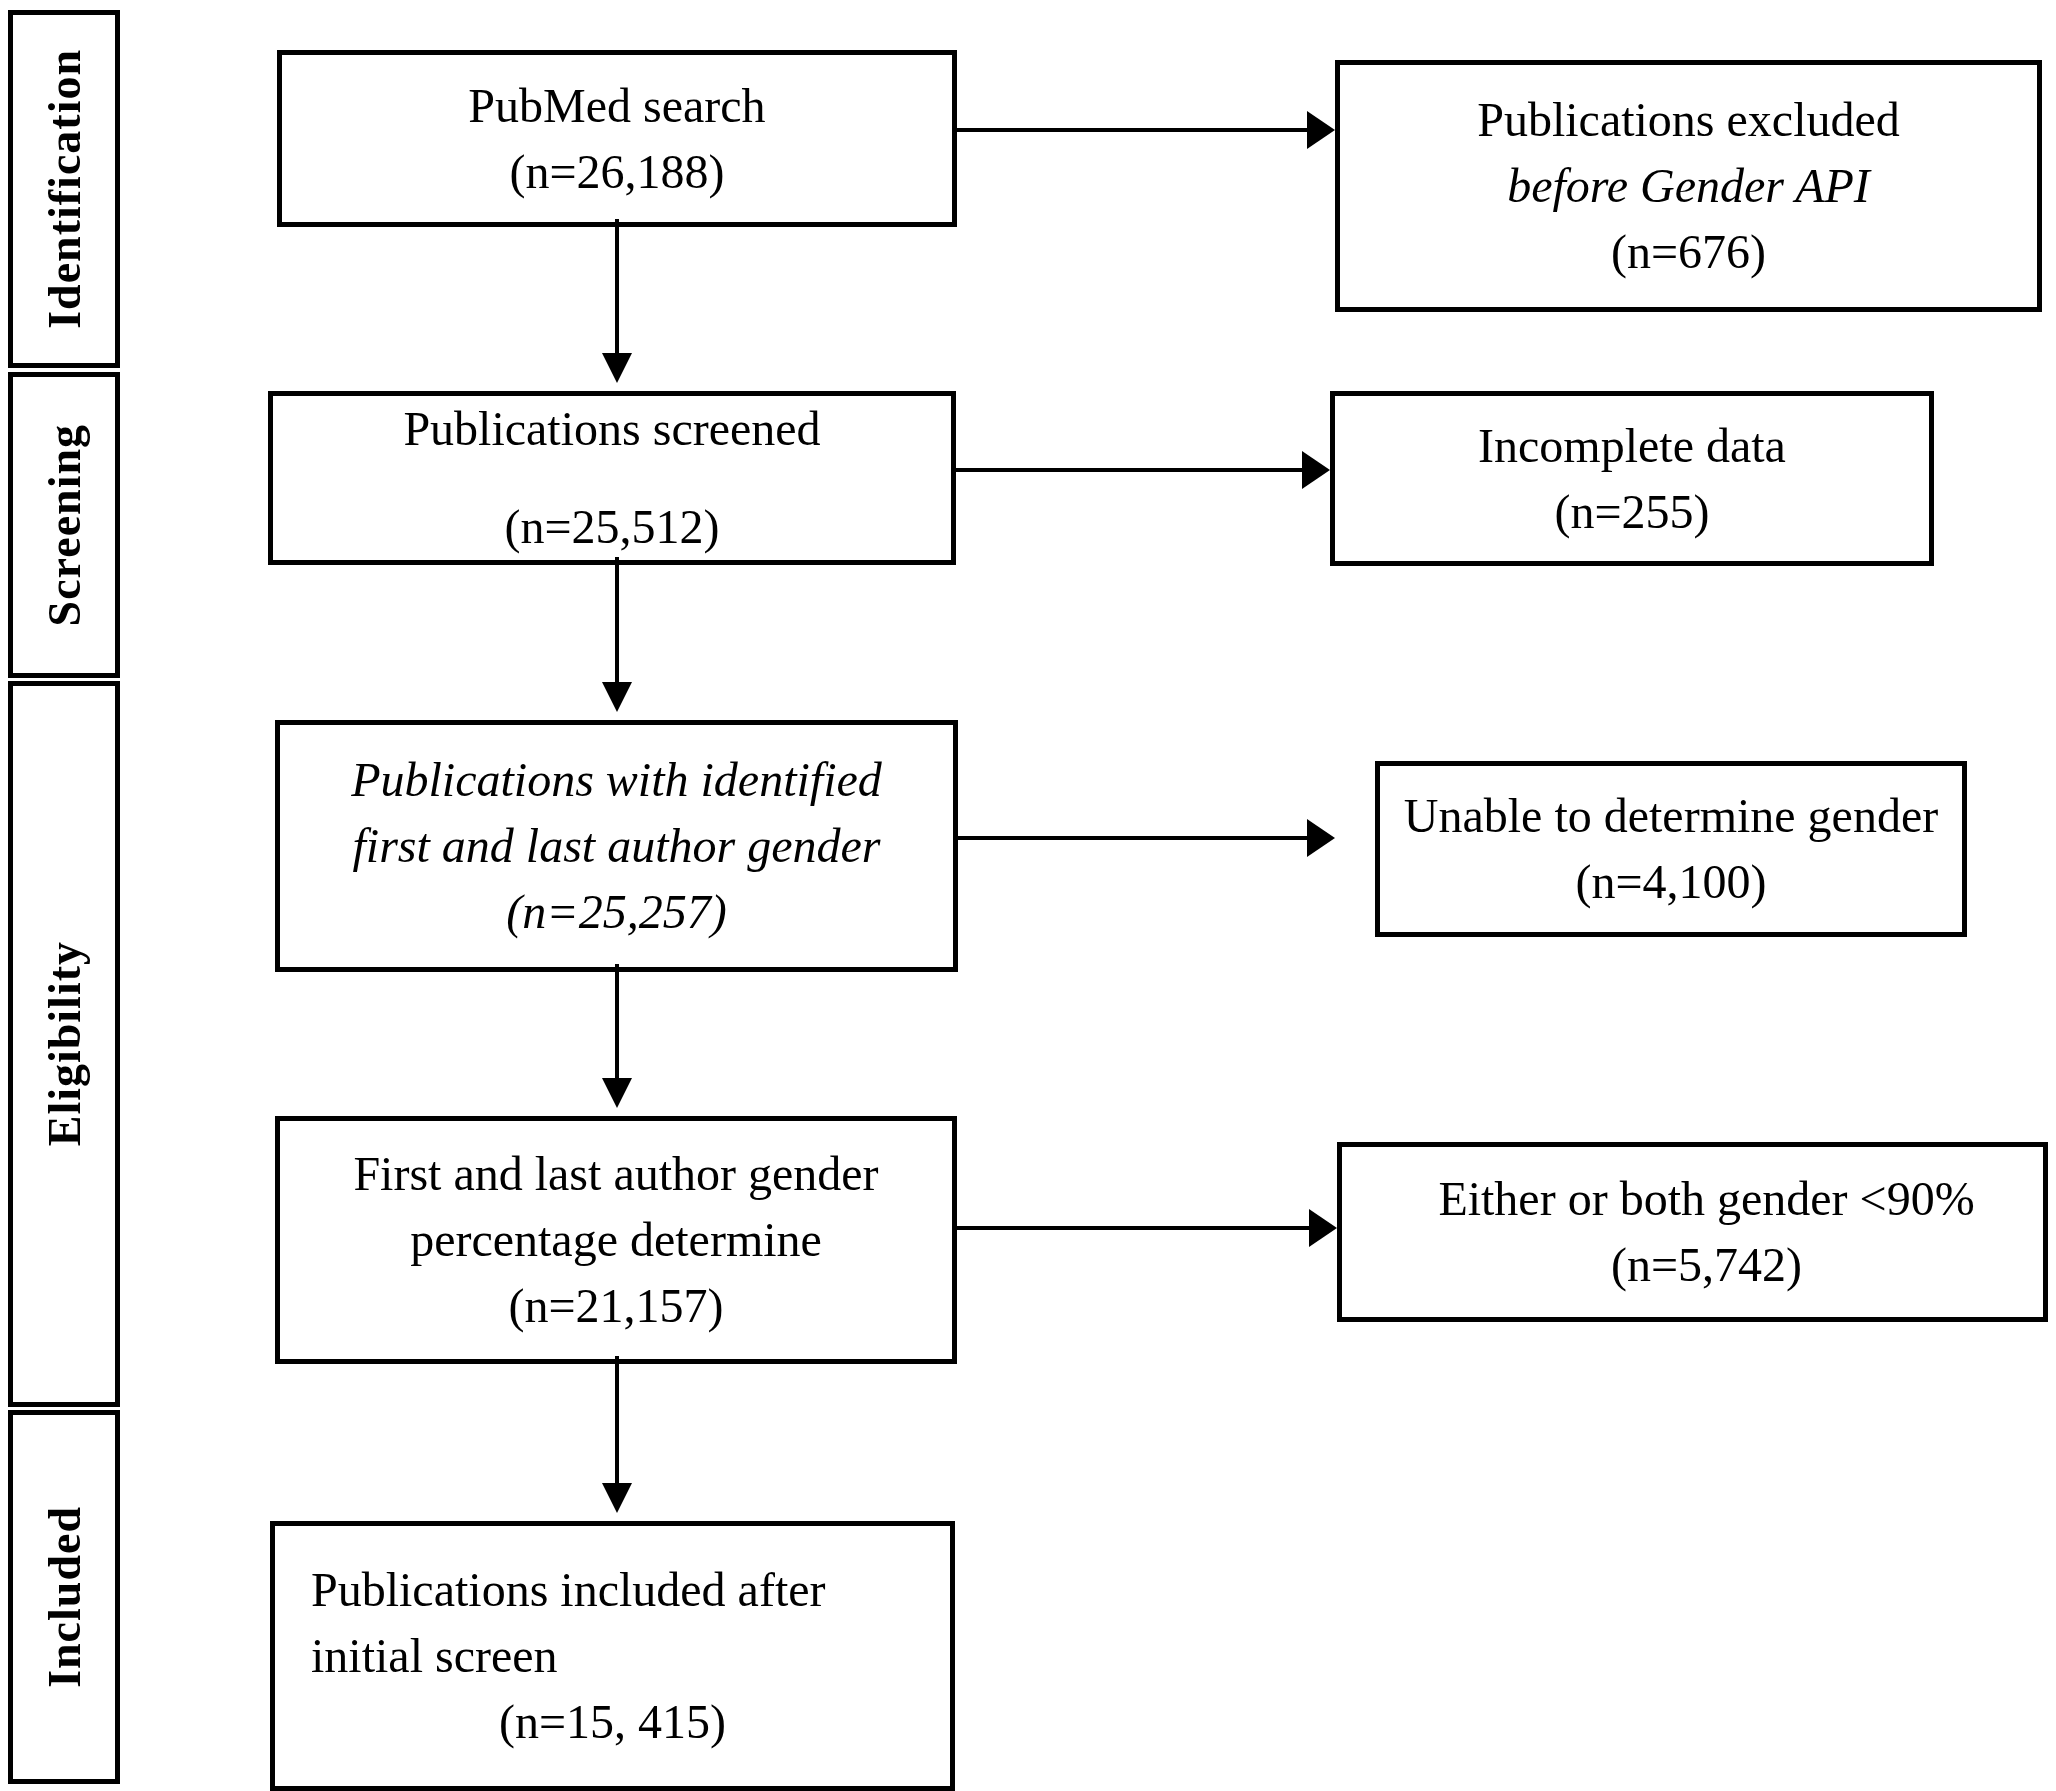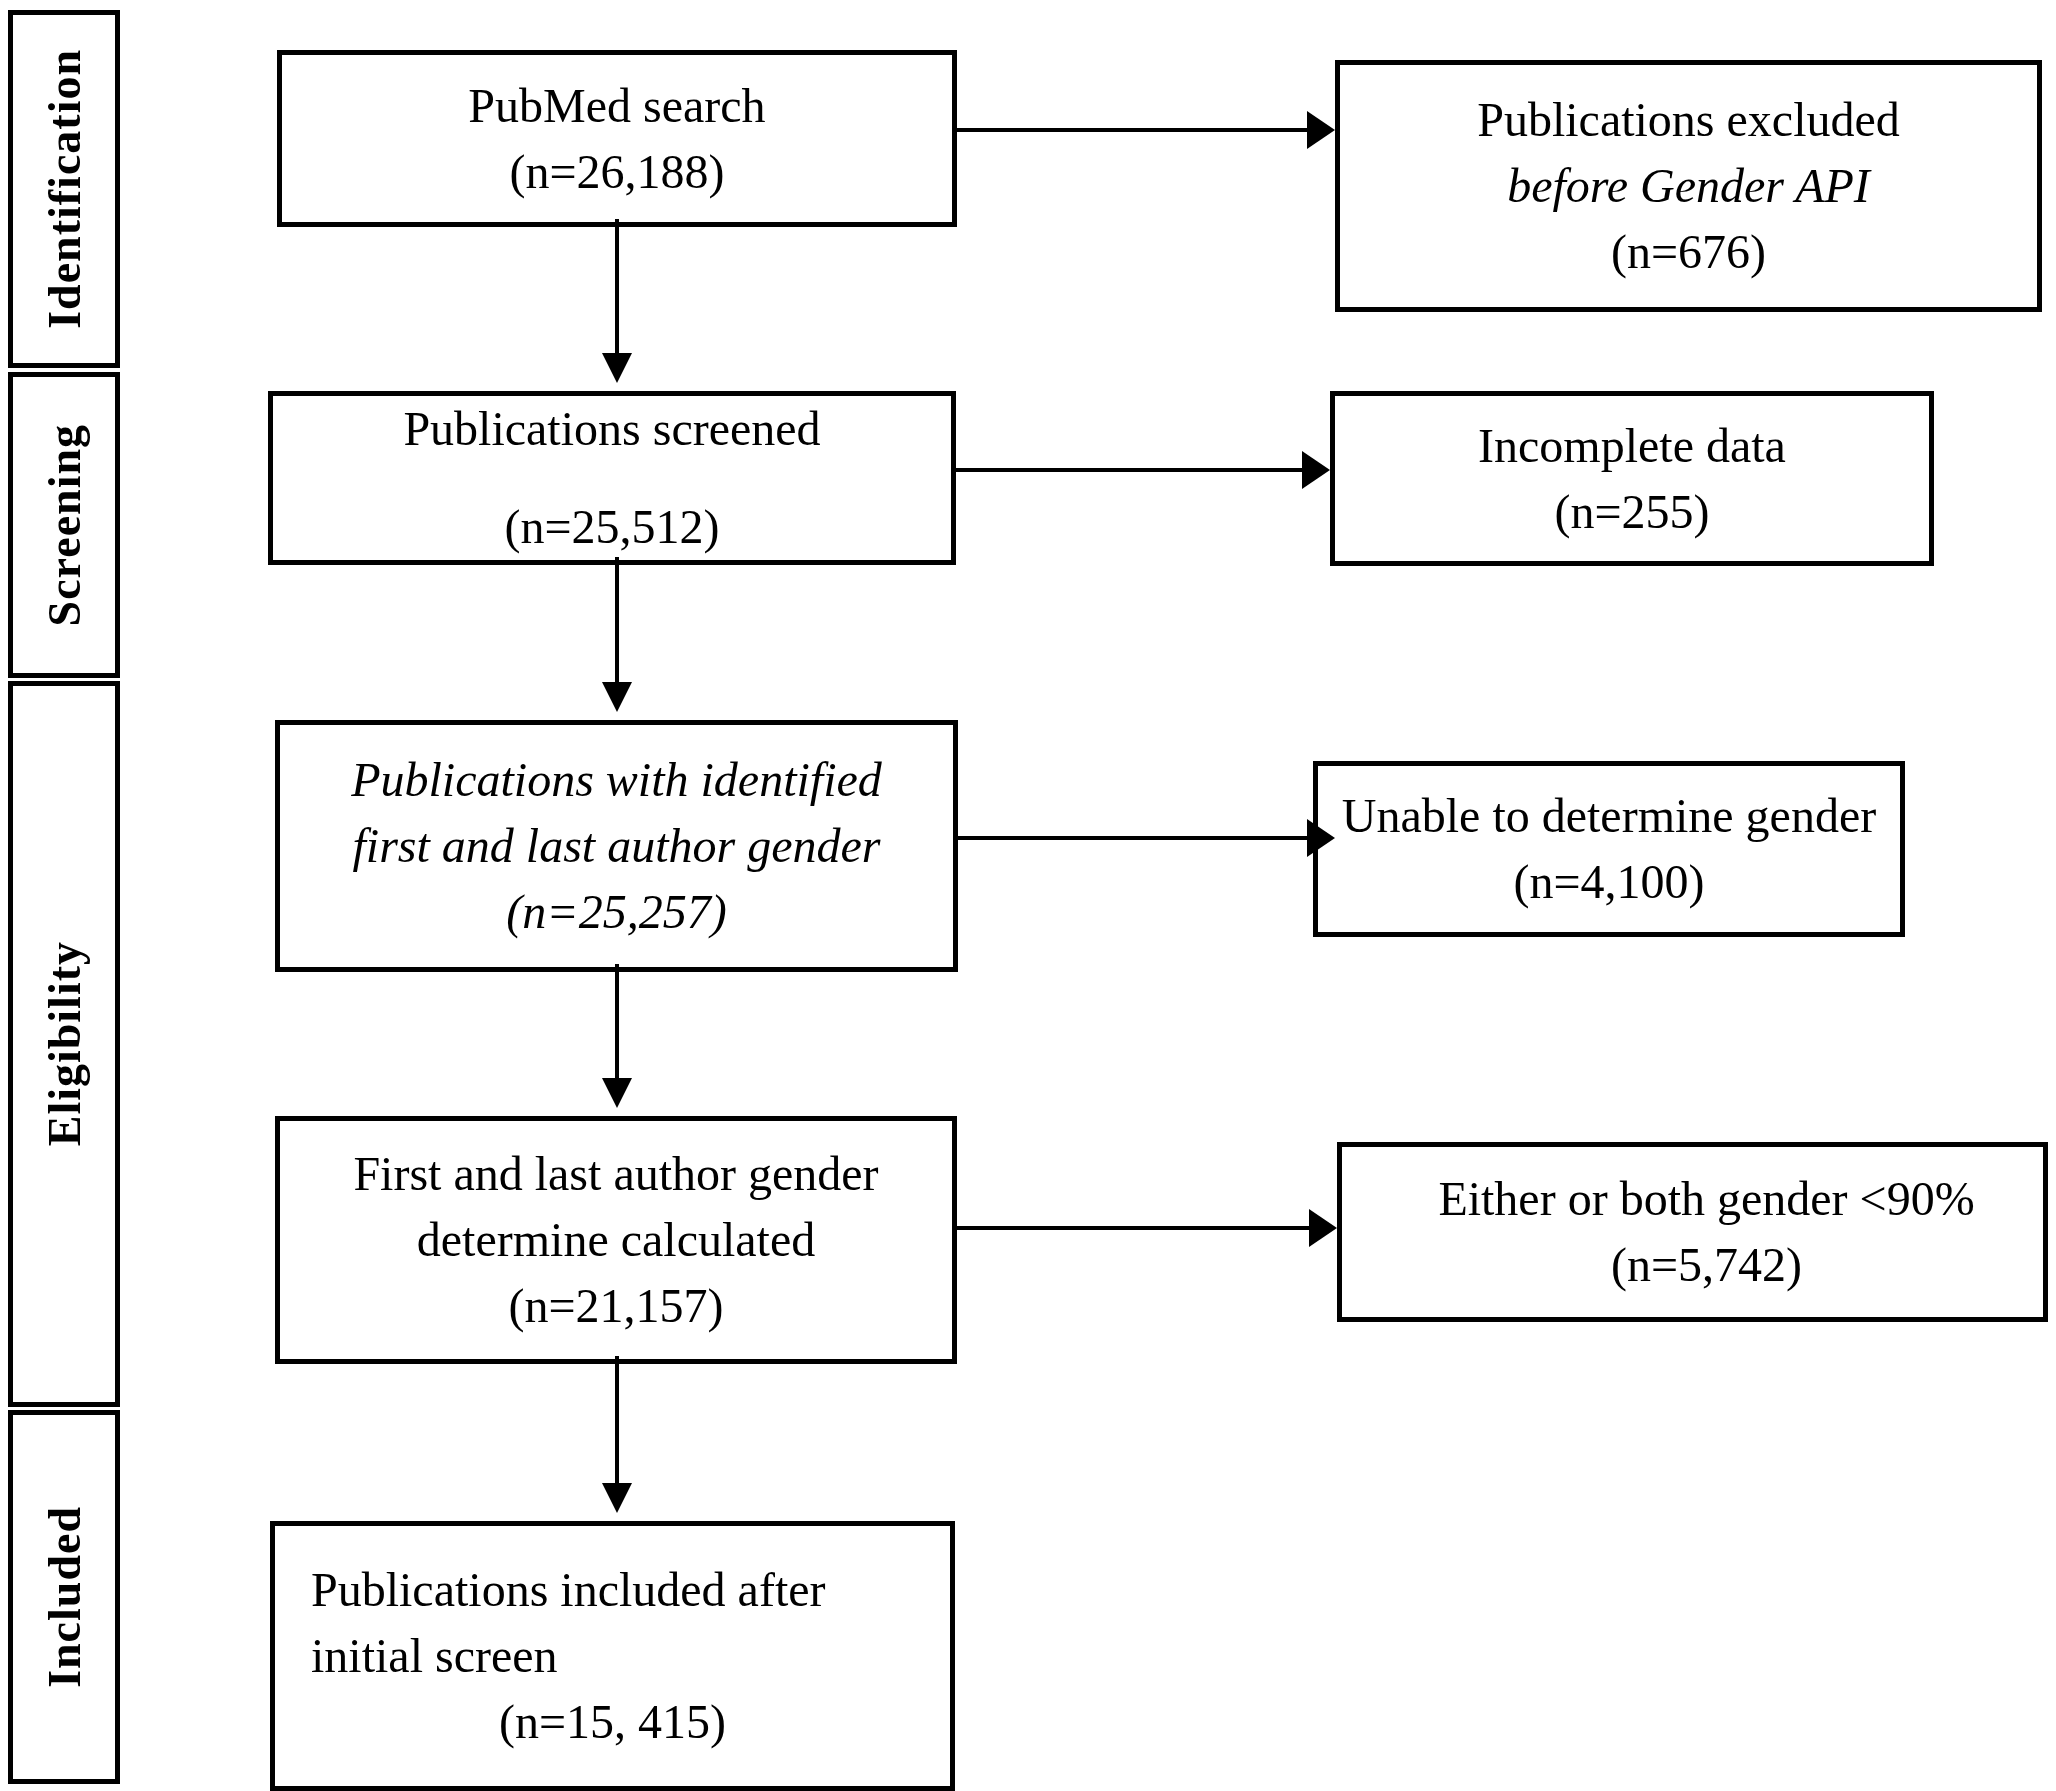--- a/index.html
+++ b/index.html
@@ -119,42 +119,42 @@
   </div>
 
   <div class="box" style="left:275px; top:712px; width:683px; height:252px;font-style:italic;">
     <div class="ln">Publications with identified</div>
     <div class="ln">first and last author gender</div>
     <div class="ln">(n=25,257)</div>
   </div>
 
   <div class="box" style="left:275px; top:1108px; width:682px; height:248px;">
     <div class="ln">First and last author gender</div>
-    <div class="ln">determine calculated</div>
+    <div class="ln">percentage determine</div>
     <div class="ln">(n=21,157)</div>
   </div>
 
   <div class="box" style="left:270px; top:1513px; width:685px; height:270px;">
     <div class="ln ta-left">Publications included after</div>
     <div class="ln ta-left">initial screen</div>
     <div class="ln">(n=15, 415)</div>
   </div>
 
   <div class="box" style="left:1335px; top:52px; width:707px; height:252px;">
     <div class="ln">Publications excluded</div>
     <div class="ln italic">before Gender API</div>
     <div class="ln">(n=676)</div>
   </div>
 
   <div class="box" style="left:1330px; top:383px; width:604px; height:175px;">
     <div class="ln">Incomplete data</div>
     <div class="ln">(n=255)</div>
   </div>
 
-  <div class="box" style="left:1313px; top:753px; width:592px; height:176px;">
+  <div class="box" style="left:1375px; top:753px; width:592px; height:176px;">
     <div class="ln">Unable to determine gender</div>
     <div class="ln">(n=4,100)</div>
   </div>
 
   <div class="box" style="left:1337px; top:1134px; width:711px; height:180px;padding-left:28px;">
     <div class="ln">Either or both gender &lt;90%</div>
     <div class="ln">(n=5,742)</div>
   </div>
 
   <div class="varrow" style="left:602px; top:219px; height:164px;">

